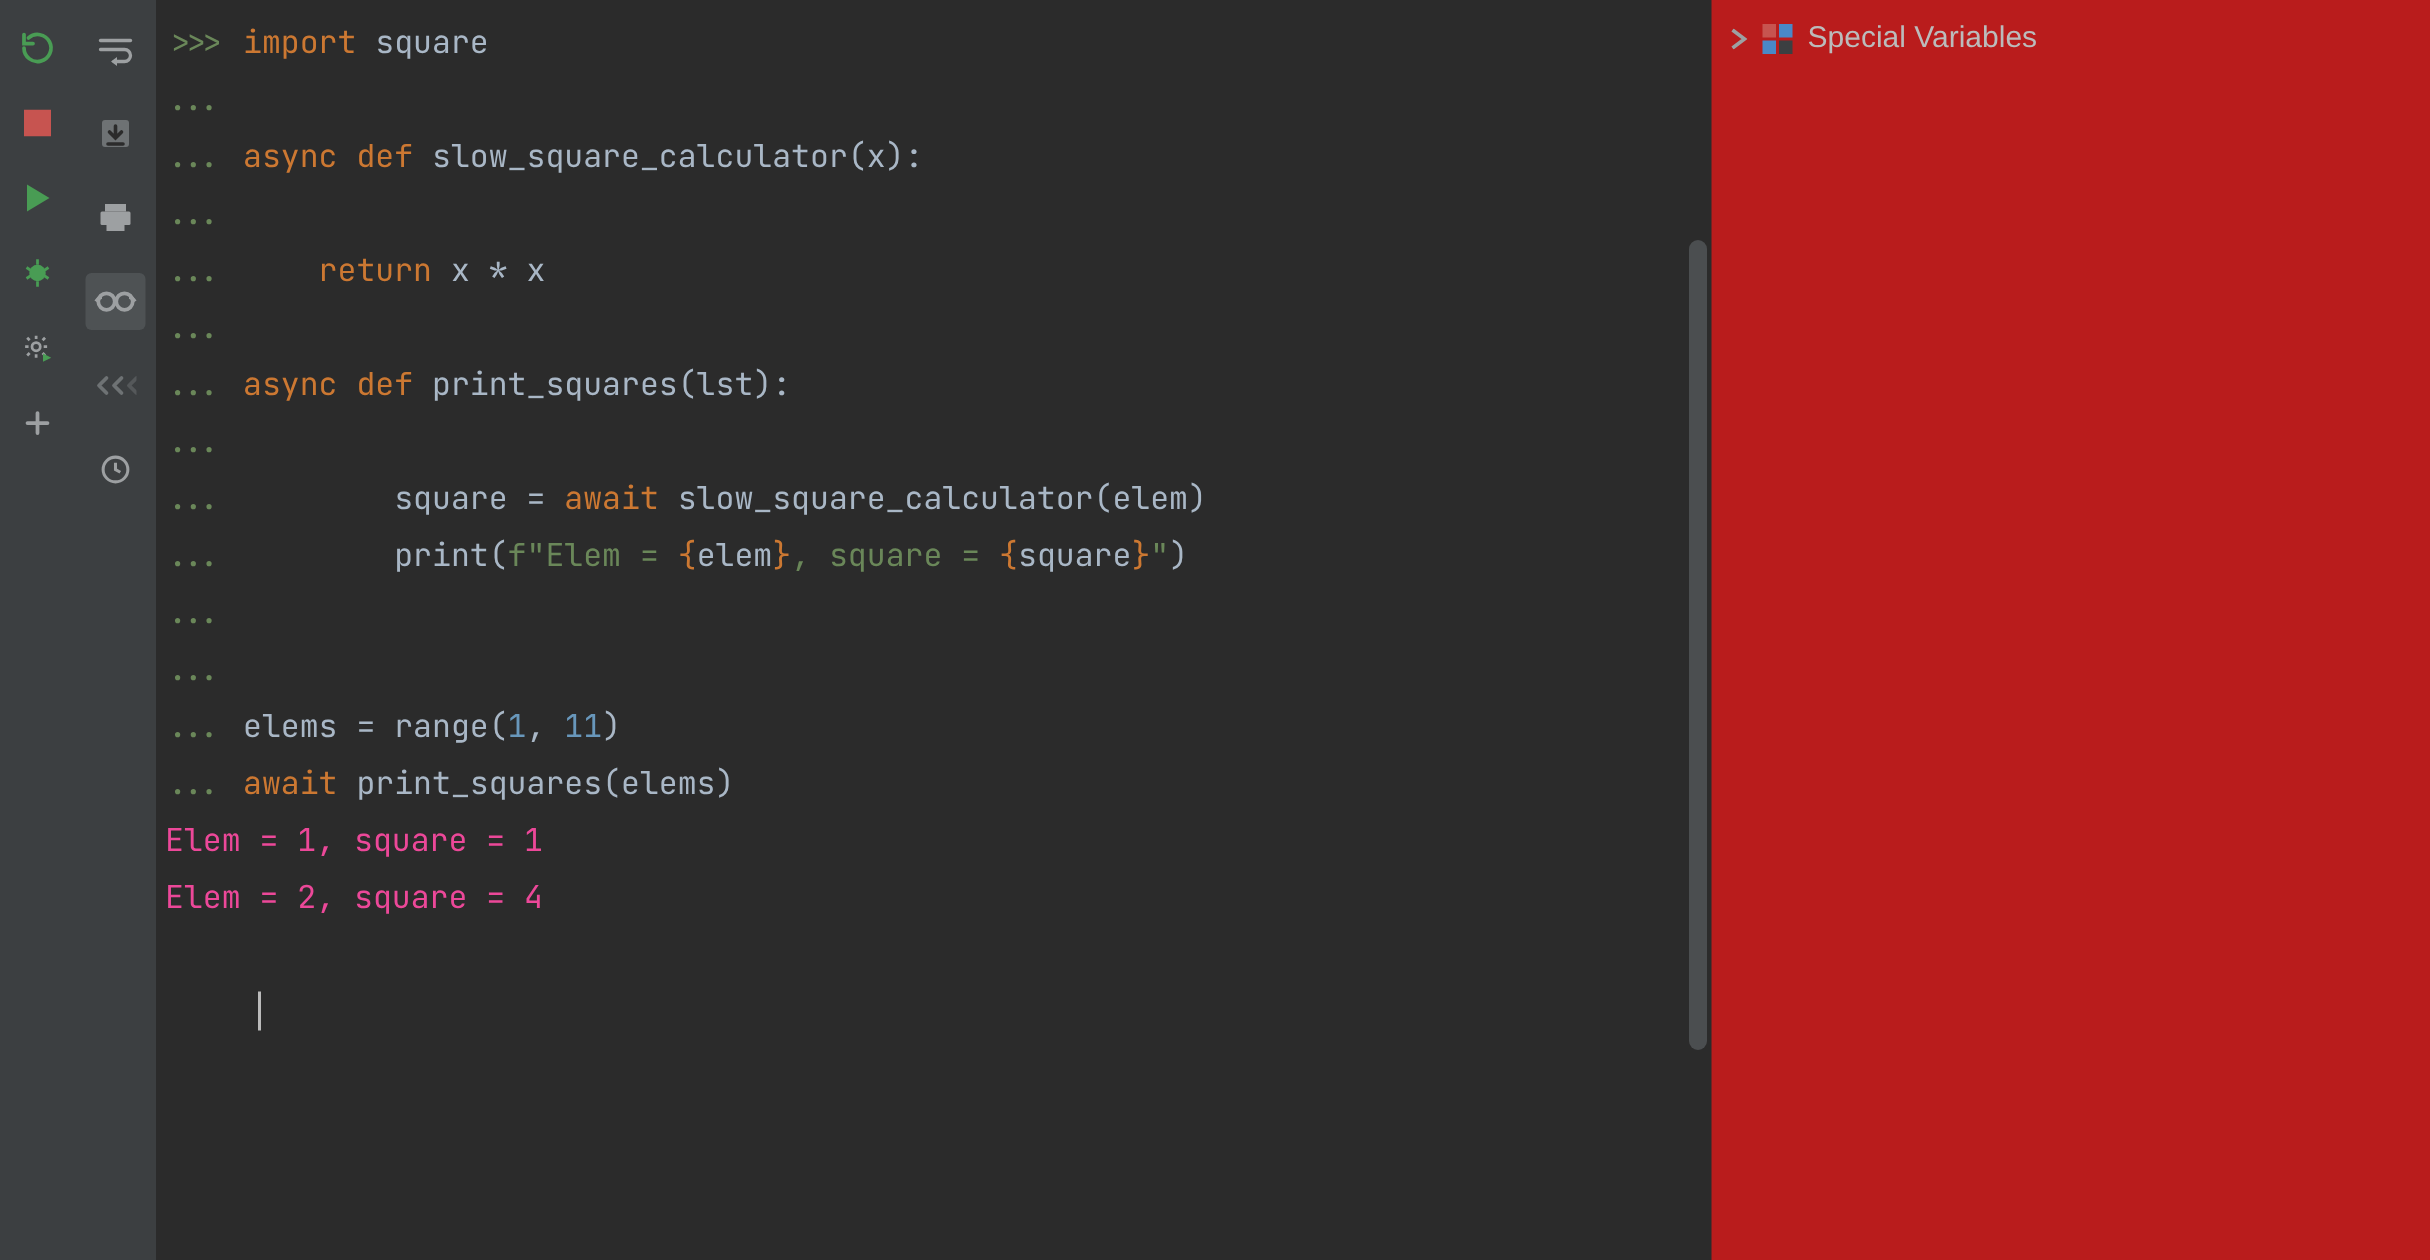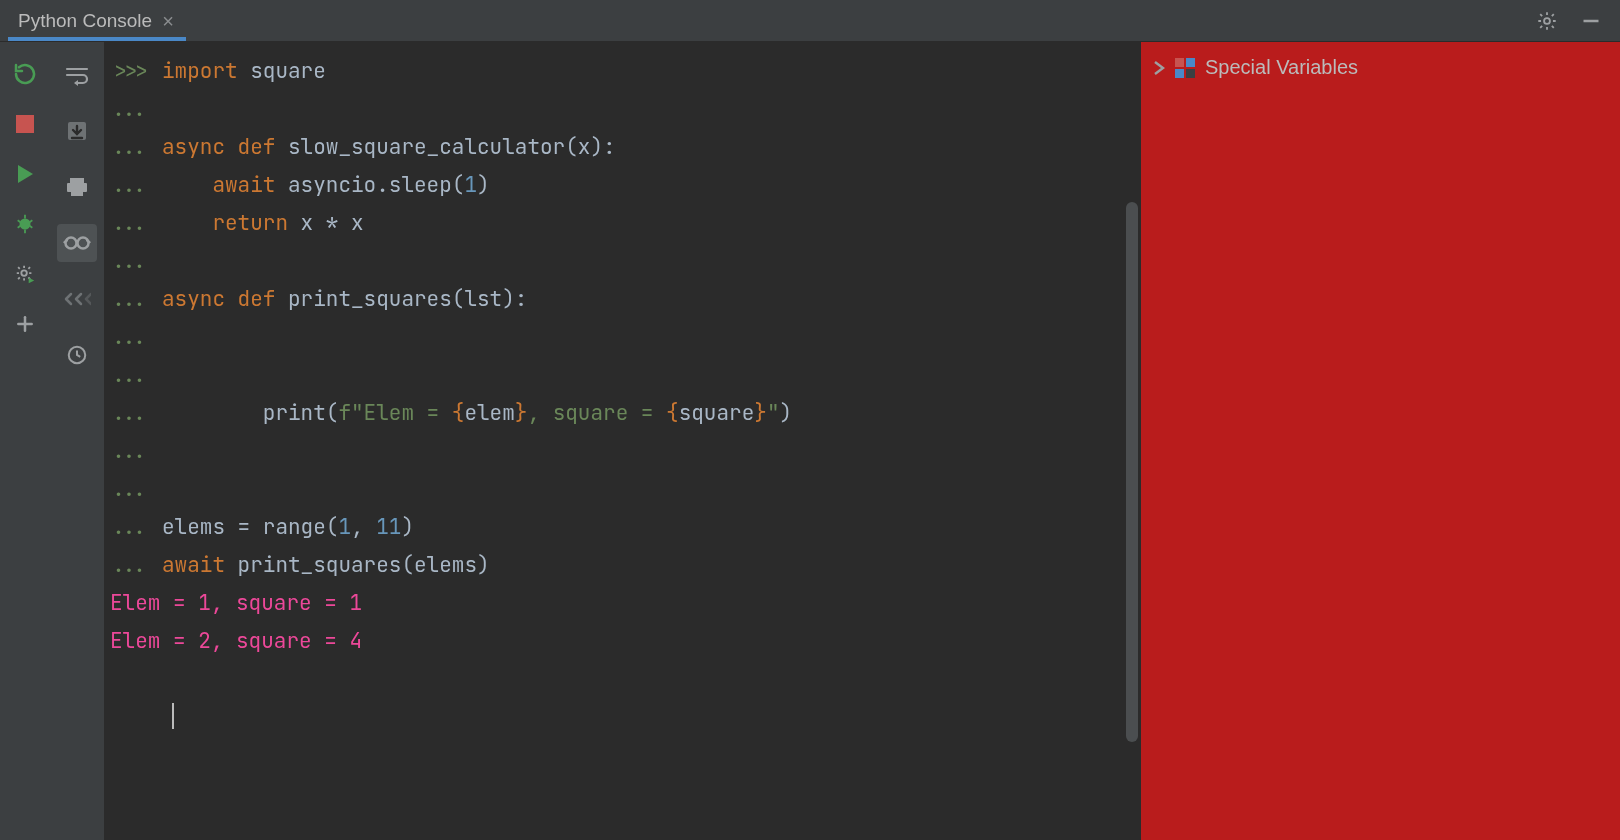--- a/index.html
+++ b/index.html
@@ -138,39 +138,20 @@
   .q1 { background:#c75450; }
   .q2 { background:#4a88c7; }
   .q3 { background:#4a88c7; }
   .q4 { background:#3c3f41; }
   svg { display:block; }
 </style>
 </head>
 <body>
 
 <div class="app">
-  <div class="tabbar">
-    <div class="tab active">
-      <span>Python Console</span>
-      <span class="tab-close">×</span>
-    </div>
-    <div class="tabbar-actions">
-      <div class="icon-btn">
-        <svg width="22" height="22" viewBox="0 0 24 24" fill="none" stroke="#9da0a2" stroke-width="2">
-          <circle cx="12" cy="12" r="3.2"></circle>
-          <path d="M12 2.5v3M12 18.5v3M4.6 4.6l2.1 2.1M17.3 17.3l2.1 2.1M2.5 12h3M18.5 12h3M4.6 19.4l2.1-2.1M17.3 6.7l2.1-2.1"></path>
-        </svg>
-      </div>
-      <div class="icon-btn">
-        <svg width="20" height="20" viewBox="0 0 24 24" stroke="#9da0a2" stroke-width="3">
-          <line x1="3" y1="12" x2="21" y2="12"></line>
-        </svg>
-      </div>
-    </div>
-  </div>
 
   <div class="body">
 
     <div class="gutter">
       <div class="icon-slot">
         <svg width="24" height="24" viewBox="0 0 24 24" fill="none" stroke="#499c54" stroke-width="2.5" stroke-linecap="round">
           <path d="M3 12a9 9 0 1 0 3-6.7"></path>
             <path d="M3 3v6h6"></path>
         </svg>
       </div>
@@ -254,26 +235,26 @@
       </div>
     </div>
 
     <div class="console-wrap">
       <div class="console">
         <div class="scrollbar"></div>
 
         <div class="row"><span class="prompt-col prompt-primary">&gt;&gt;&gt;</span><span class="code"><span class="kw">import</span><span> square</span></span></div>
         <div class="row"><span class="prompt-col prompt-cont">...</span></div>
         <div class="row"><span class="prompt-col prompt-cont">...</span><span class="code"><span class="kw">async def</span><span> slow_square_calculator(x):</span></span></div>
-        <div class="row"><span class="prompt-col prompt-cont">...</span><span class="code"><span>    </span><span class="kw">await</span><span> asyncio.sleep(</span><span class="num">1</span><span>)</span></span></div>
+        <div class="row"><span class="prompt-col prompt-cont">...</span></div>
         <div class="row"><span class="prompt-col prompt-cont">...</span><span class="code"><span>    </span><span class="kw">return</span><span> x * x</span></span></div>
         <div class="row"><span class="prompt-col prompt-cont">...</span></div>
         <div class="row"><span class="prompt-col prompt-cont">...</span><span class="code"><span class="kw">async def</span><span> print_squares(lst):</span></span></div>
         <div class="row"><span class="prompt-col prompt-cont">...</span></div>
-        <div class="row"><span class="prompt-col prompt-cont">...</span></div>
+        <div class="row"><span class="prompt-col prompt-cont">...</span><span class="code"><span>        square = </span><span class="kw">await</span><span> slow_square_calculator(elem)</span></span></div>
         <div class="row"><span class="prompt-col prompt-cont">...</span><span class="code"><span>        print(</span><span class="str">f"</span><span class="str">Elem = </span><span class="kw">{</span><span>elem</span><span class="kw">}</span><span class="str">, square = </span><span class="kw">{</span><span>square</span><span class="kw">}</span><span class="str">"</span><span>)</span></span></div>
         <div class="row"><span class="prompt-col prompt-cont">...</span></div>
         <div class="row"><span class="prompt-col prompt-cont">...</span></div>
         <div class="row"><span class="prompt-col prompt-cont">...</span><span class="code"><span>elems = range(</span><span class="num">1</span><span>, </span><span class="num">11</span><span>)</span></span></div>
         <div class="row"><span class="prompt-col prompt-cont">...</span><span class="code"><span class="kw">await</span><span> print_squares(elems)</span></span></div>
         <div class="row"><span class="out">Elem = 1, square = 1</span></div>
         <div class="row"><span class="out">Elem = 2, square = 4</span></div>
         <div class="row" style="height:38px"></div>
         <div class="row"><span class="prompt-col"></span><span class="caret"></span></div>
       </div>

